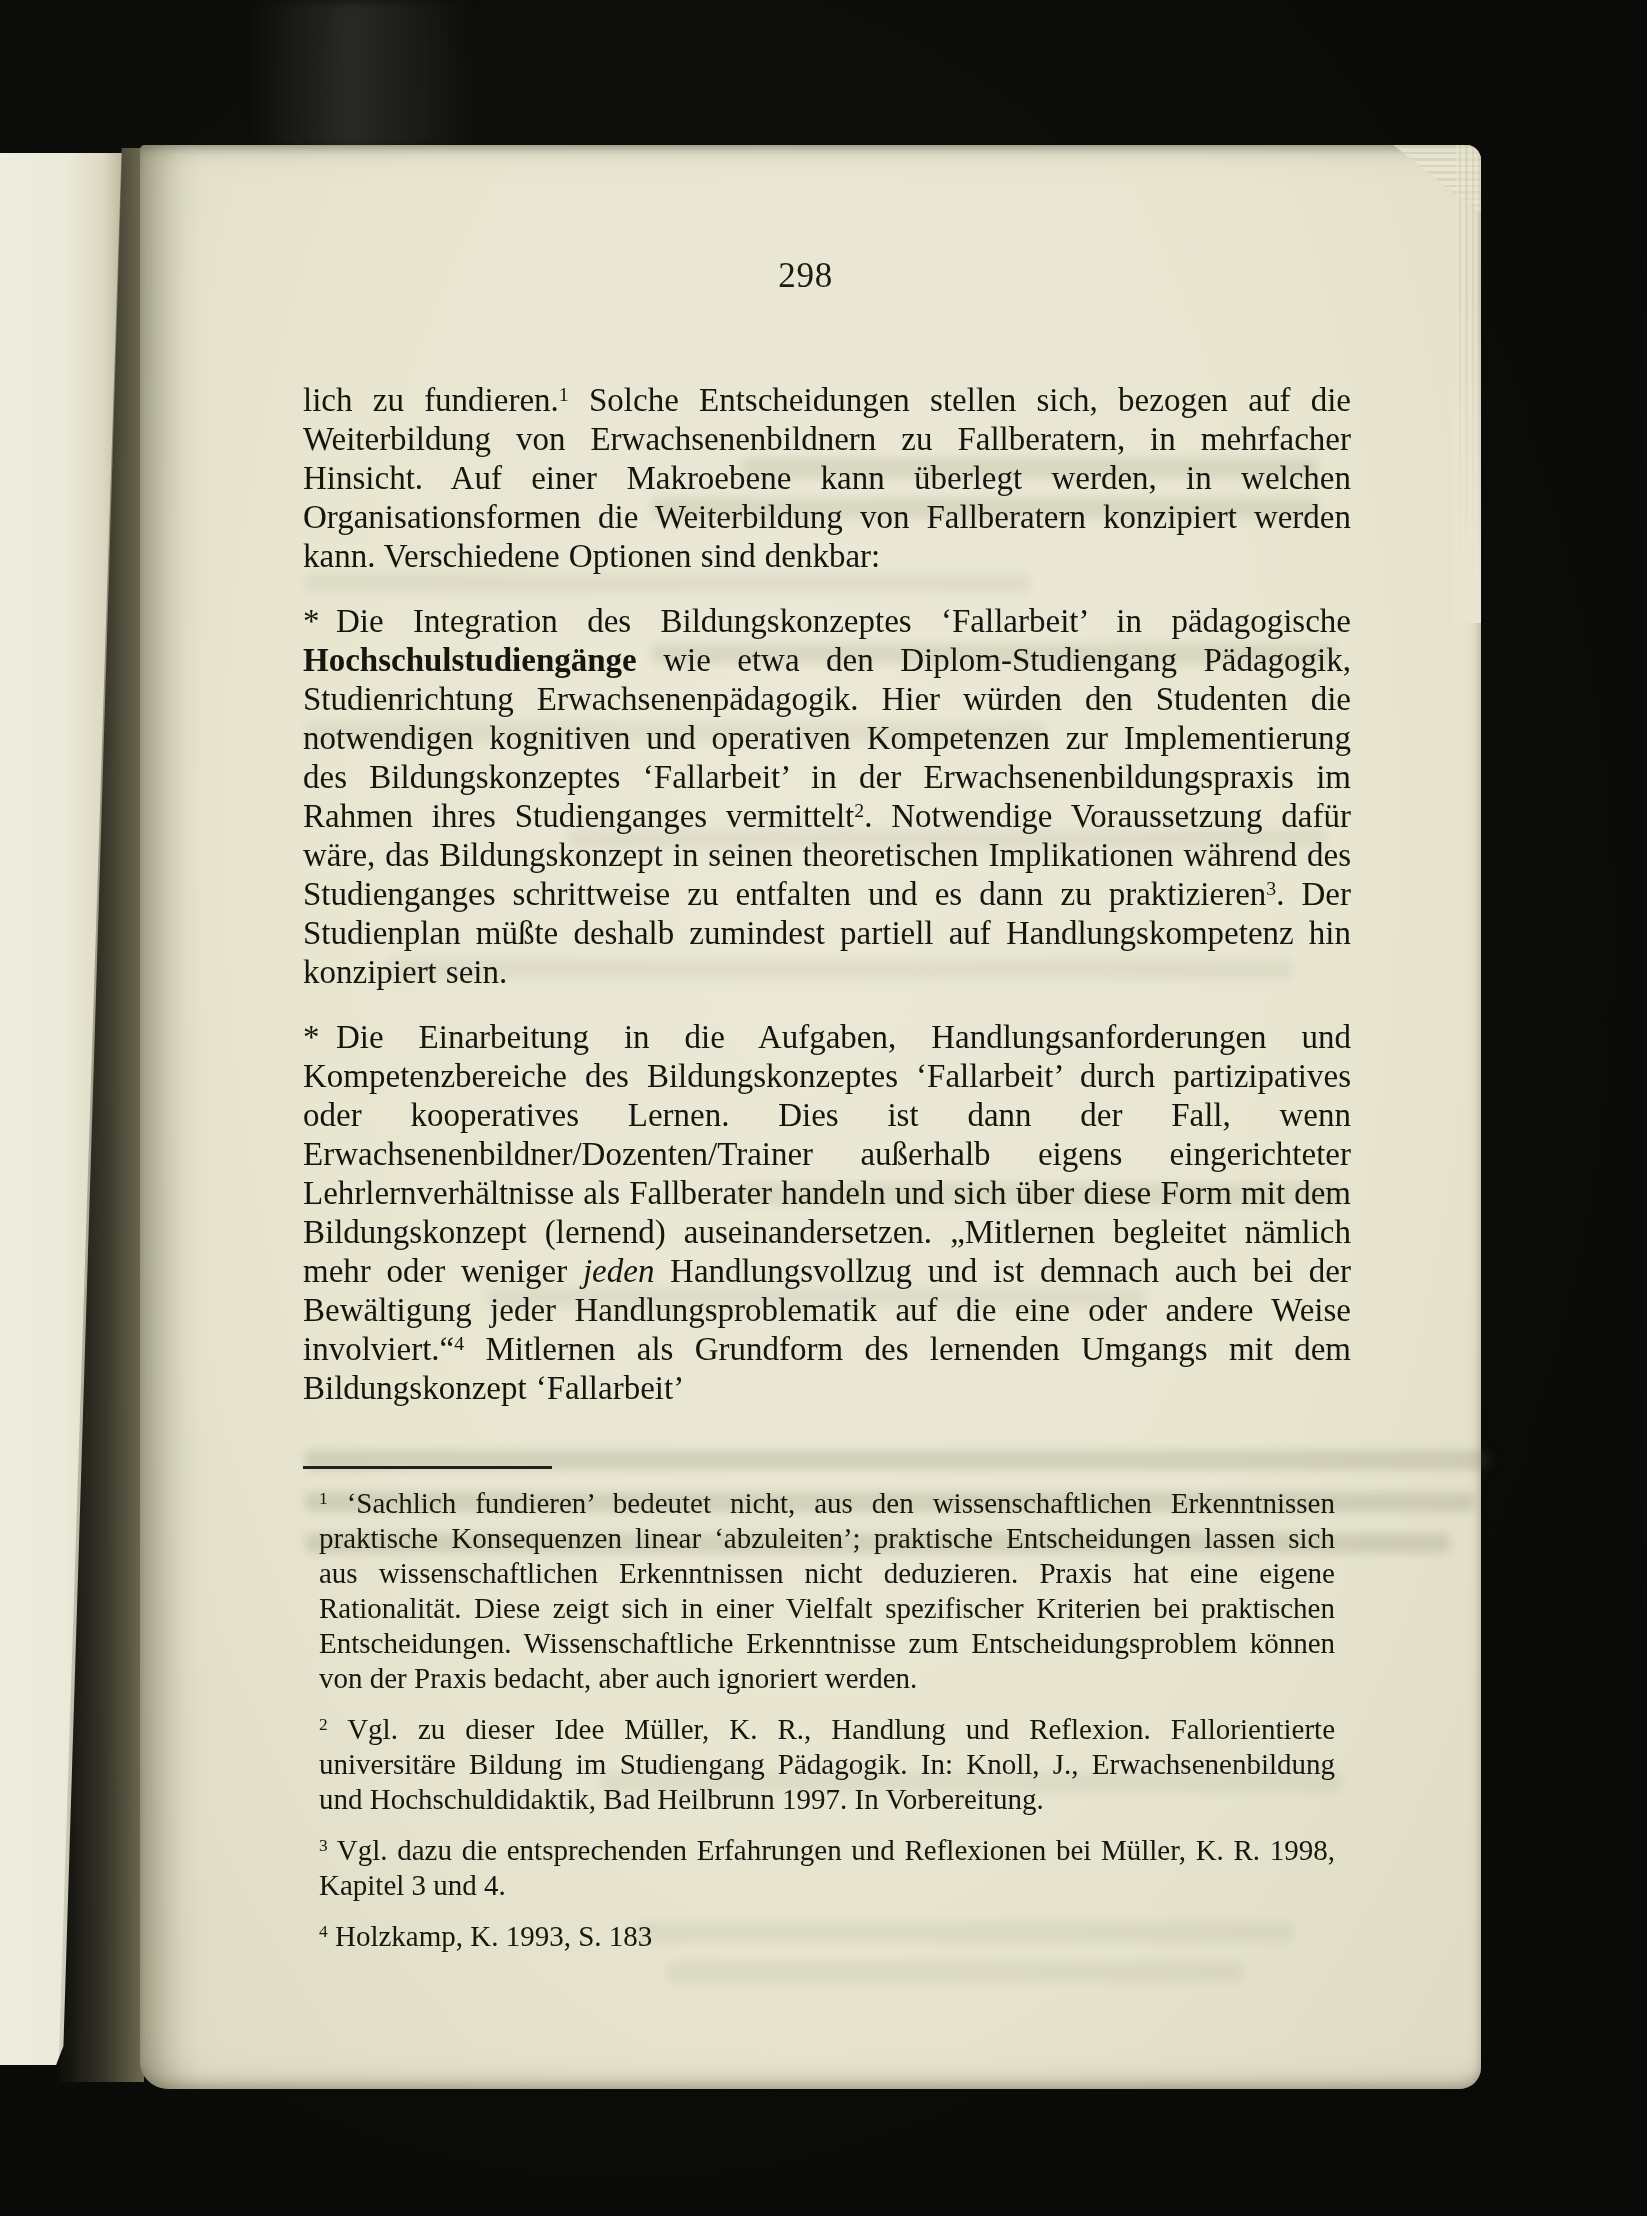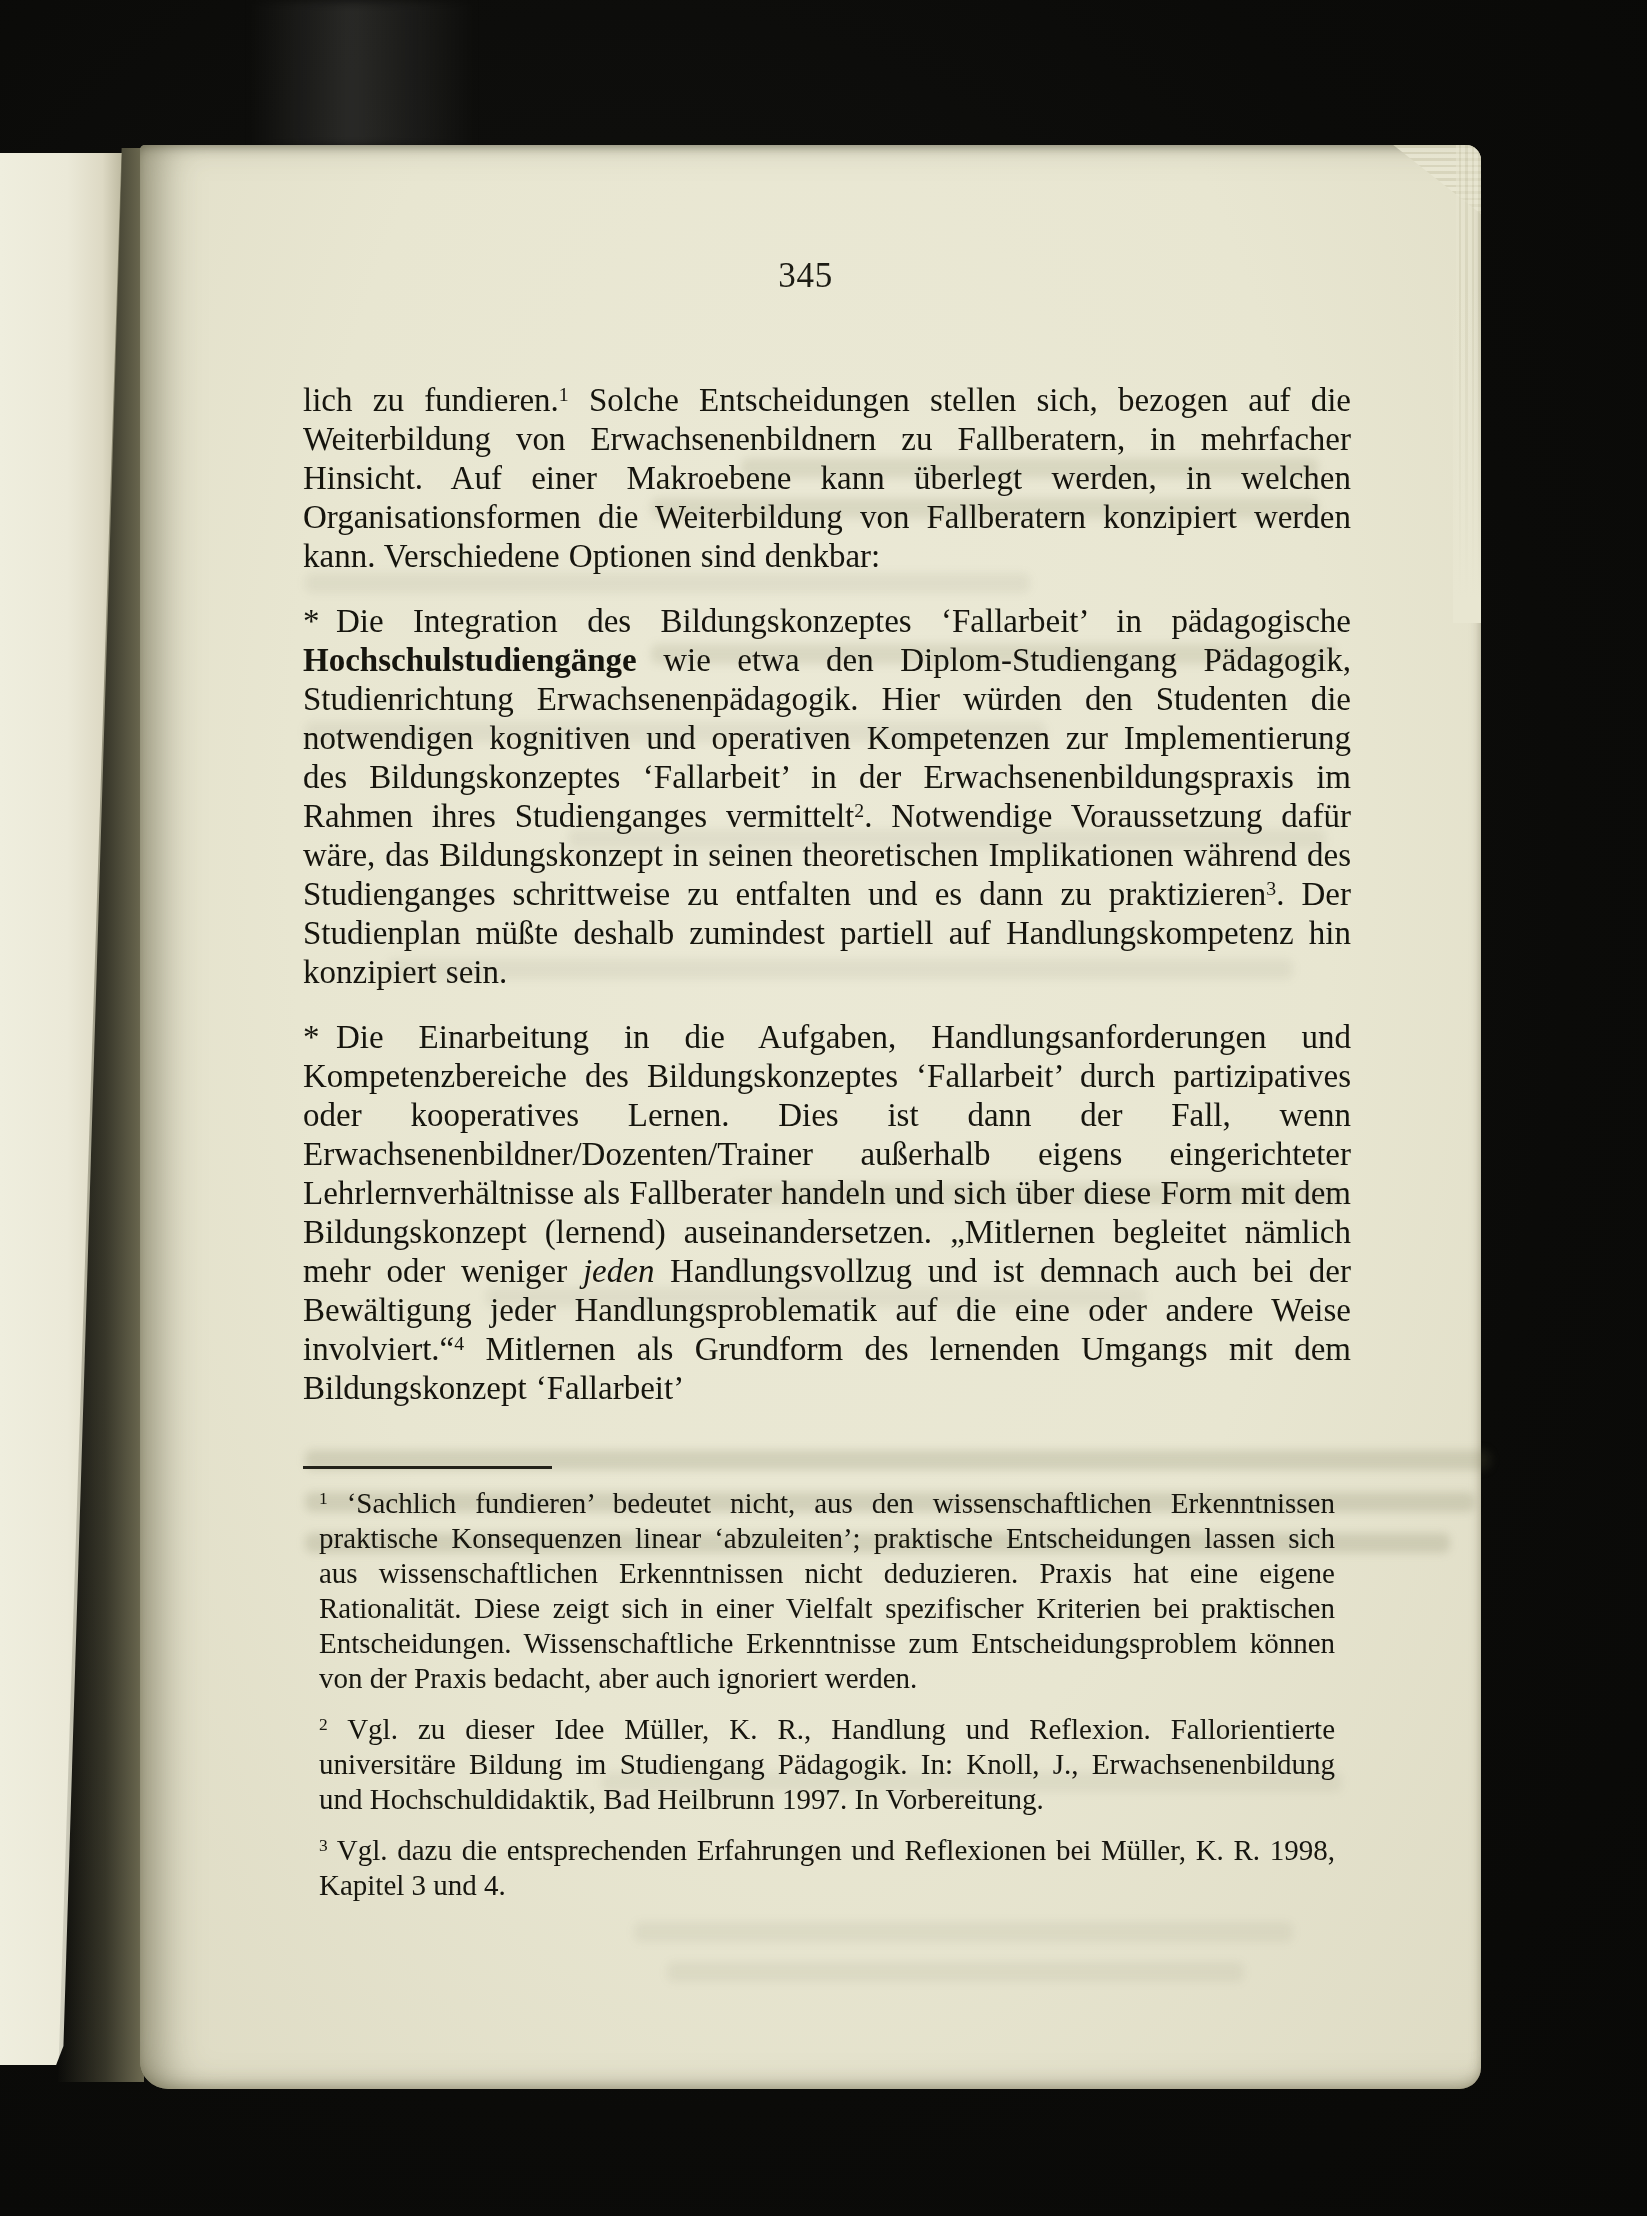--- a/index.html
+++ b/index.html
@@ -121,33 +121,34 @@
       <div class="ghost strong" style="left:165px; top:1305px; width:1186px;"></div>
       <div class="ghost strong" style="left:165px; top:1347px; width:1170px;"></div>
       <div class="ghost strong" style="left:165px; top:1388px; width:1145px;"></div>
       <div class="ghost faint" style="left:461px; top:1627px; width:741px;"></div>
       <div class="ghost faint" style="left:494px; top:1777px; width:659px;"></div>
       <div class="ghost faint" style="left:527px; top:1817px; width:577px;"></div>
     </div>
 
     <div class="content">
 
-      <div class="page-number">345</div>
+      <div class="page-number">298</div>
 
       <p class="body para1"><span>lich zu fundieren.</span><sup>1</sup><span> Solche Entscheidungen stellen sich, bezogen auf die Weiterbildung von Erwachsenenbildnern zu Fallberatern, in mehrfacher Hinsicht. Auf einer Makroebene kann überlegt werden, in welchen Organisationsformen die Weiterbildung von Fallberatern konzipiert werden kann. Verschiedene Optionen sind denkbar:</span></p>
 
 
       <p class="body bullet"><span>* Die Integration des Bildungskonzeptes ‘Fallarbeit’ in pädagogische </span><b>Hochschulstudiengänge</b><span> wie etwa den Diplom-Studiengang Pädagogik, Studienrichtung Erwachsenenpädagogik. Hier würden den Studenten die notwendigen kognitiven und operativen Kompetenzen zur Implementierung des Bildungskonzeptes ‘Fallarbeit’ in der Erwachsenenbildungspraxis im Rahmen ihres Studienganges vermittelt</span><sup>2</sup><span>. Notwendige Voraussetzung dafür wäre, das Bildungskonzept in seinen theoretischen Implikationen während des Studienganges schrittweise zu entfalten und es dann zu praktizieren</span><sup>3</sup><span>. Der Studienplan müßte deshalb zumindest partiell auf Handlungskompetenz hin konzipiert sein.</span></p>
 
       <p class="body bullet"><span>* Die Einarbeitung in die Aufgaben, Handlungsanforderungen und Kompetenzbereiche des Bildungskonzeptes ‘Fallarbeit’ durch partizipatives oder kooperatives Lernen. Dies ist dann der Fall, wenn Erwachsenenbildner/Dozenten/Trainer außerhalb eigens eingerichteter Lehrlernverhältnisse als Fallberater handeln und sich über diese Form mit dem Bildungskonzept (lernend) auseinandersetzen. „Mitlernen begleitet nämlich mehr oder weniger </span><i>jeden</i><span> Handlungsvollzug und ist demnach auch bei der Bewältigung jeder Handlungsproblematik auf die eine oder andere Weise involviert.“</span><sup>4</sup><span> Mitlernen als Grundform des lernenden Umgangs mit dem Bildungskonzept ‘Fallarbeit’</span></p>
 
       <div class="fn-sep"></div>
 
       <div class="footnotes">
         <p class="fn"><sup>1</sup><span> ‘Sachlich fundieren’ bedeutet nicht, aus den wissenschaftlichen Erkenntnissen praktische Konsequenzen linear ‘abzuleiten’; praktische Entscheidungen lassen sich aus wissenschaftlichen Erkenntnissen nicht deduzieren. Praxis hat eine eigene Rationalität. Diese zeigt sich in einer Vielfalt spezifischer Kriterien bei praktischen Entscheidungen. Wissenschaftliche Erkenntnisse zum Entscheidungsproblem können von der Praxis bedacht, aber auch ignoriert werden.</span></p>
         <p class="fn"><sup>2</sup><span> Vgl. zu dieser Idee Müller, K. R., Handlung und Reflexion. Fallorientierte universitäre Bildung im Studiengang Pädagogik. In: Knoll, J., Erwachsenenbildung und Hochschuldidaktik, Bad Heilbrunn 1997. In Vorbereitung.</span></p>
         <p class="fn"><sup>3</sup><span> Vgl. dazu die entsprechenden Erfahrungen und Reflexionen bei Müller, K. R. 1998, Kapitel 3 und 4.</span></p>
+        <p class="fn"><sup>4</sup><span> Holzkamp, K. 1993, S. 183</span></p>
       </div>
 
     </div>
   </div>
 </div>
 
 
 </body></html>

